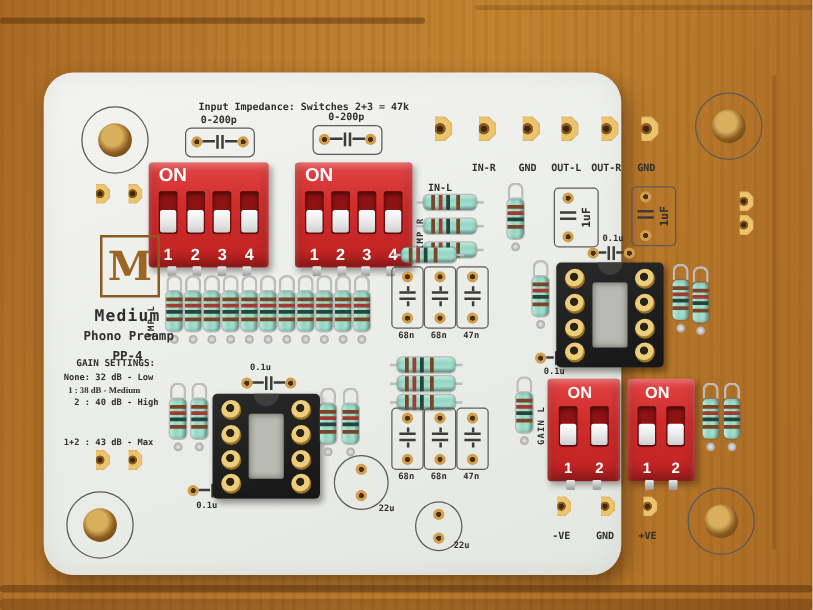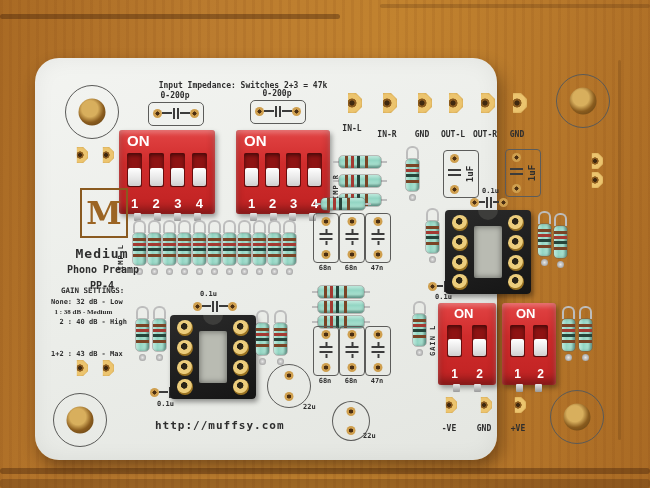--- a/index.html
+++ b/index.html
@@ -227,21 +227,21 @@
   </div>
   <div class="vlab" style="left:297px;top:100px;height:42px;">IMP R</div>
   <div class="vlab" style="left:82px;top:170px;height:42px;">IMP L</div>
 
   <div class="pad" style="left:307px;top:35px;"></div>
   <div class="pad" style="left:342px;top:35px;"></div>
   <div class="pad" style="left:377px;top:35px;"></div>
   <div class="pad" style="left:408px;top:35px;"></div>
   <div class="pad" style="left:440px;top:35px;"></div>
   <div class="pad" style="left:472px;top:35px;"></div>
-  <div class="sk c" style="left:297px;top:66px;width:40px;font-size:8px;">IN-L</div>
+  <div class="sk c" style="left:297px;top:88px;width:40px;font-size:8px;">IN-L</div>
   <div class="sk c" style="left:332px;top:72px;width:40px;font-size:8px;">IN-R</div>
   <div class="sk c" style="left:367px;top:72px;width:40px;font-size:8px;">GND</div>
   <div class="sk c" style="left:398px;top:72px;width:40px;font-size:8px;">OUT-L</div>
   <div class="sk c" style="left:430px;top:72px;width:40px;font-size:8px;">OUT-R</div>
   <div class="sk c" style="left:462px;top:72px;width:40px;font-size:8px;">GND</div>
 
   <div class="cap1uf" style="left:408px;top:92px;">
     <span class="spad pt"></span>
     <div class="sym">
         <i class="t"></i>
@@ -740,14 +740,13 @@
   <div class="sk c" style="left:32px;top:188px;width:70px;font-size:13px;letter-spacing:1px;">Medium</div>
   <div class="sk c" style="left:12px;top:206px;width:112px;font-size:10px;">Phono Preamp</div>
   <div class="sk c" style="left:32px;top:222px;width:70px;font-size:10px;">PP-4</div>
 
   <div class="sk" style="left:26px;top:228px;font-size:7.5px;">GAIN SETTINGS:</div>
   <div class="sk" style="left:16px;top:240px;font-size:7px;white-space:pre;">None: 32 dB - Low</div>
   <div class="sk" style="left:16px;top:250px;font-size:7px;white-space:pre;font-family:Liberation Serif, serif;">  1 : 38 dB - Medium</div>
   <div class="sk" style="left:16px;top:260px;font-size:7px;white-space:pre;">  2 : 40 dB - High</div>
   <div class="sk" style="left:16px;top:270px;font-size:7px;white-space:pre;margin-top:22px;">1+2 : 43 dB - Max</div>
 
-  <div class="sk" style="left:120px;top:361px;font-size:11px;letter-spacing:1px;">http://muffsy.com</div>
 </div>
 
 </body></html>

